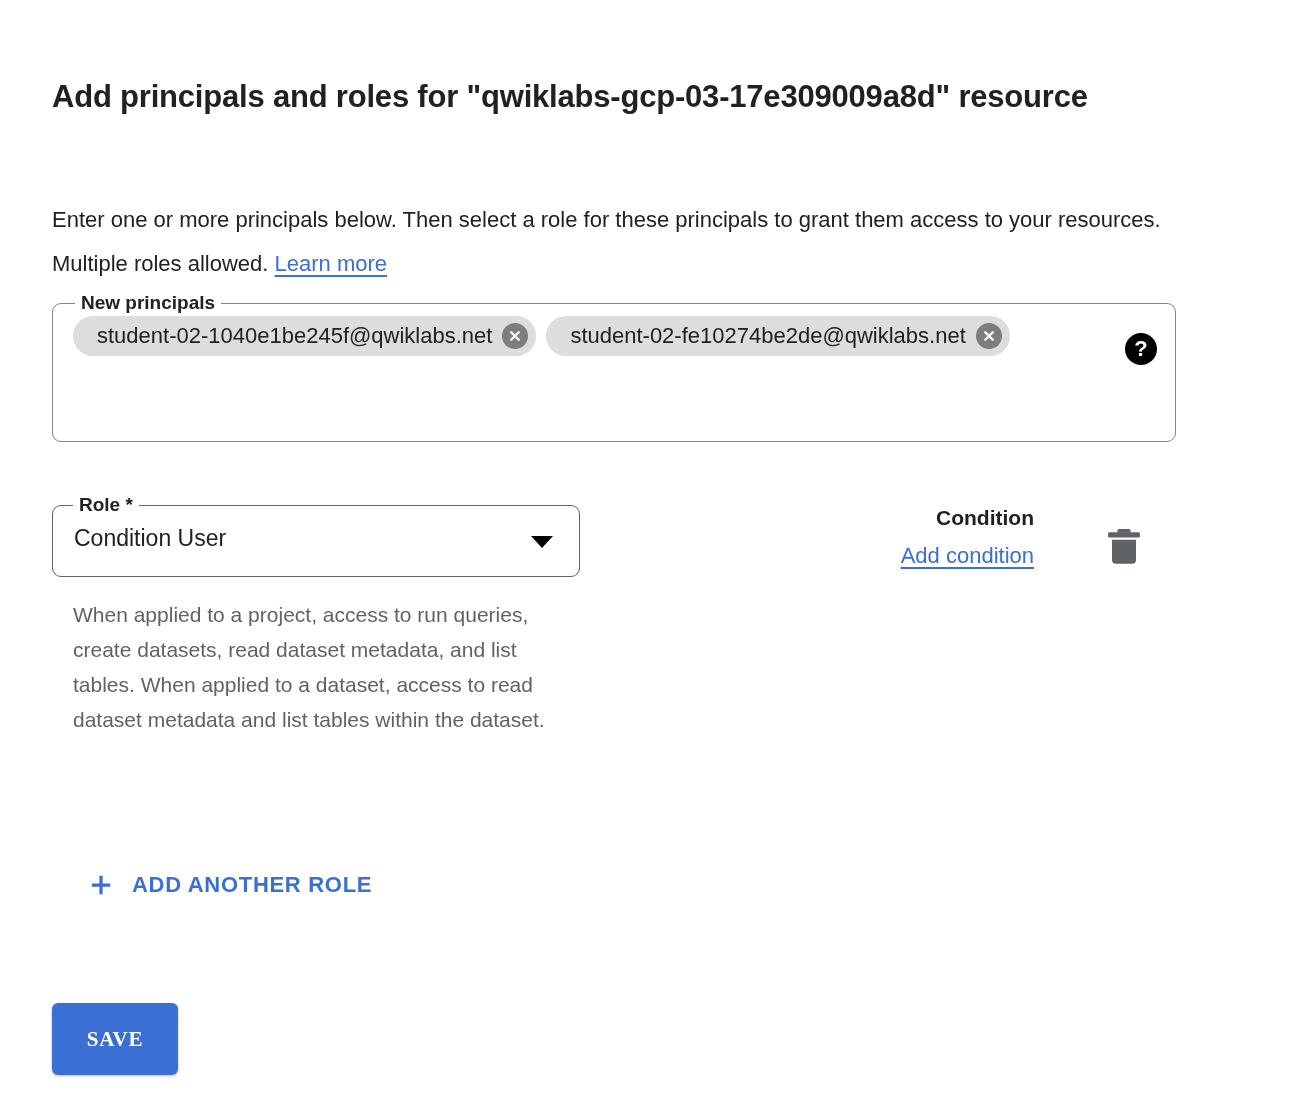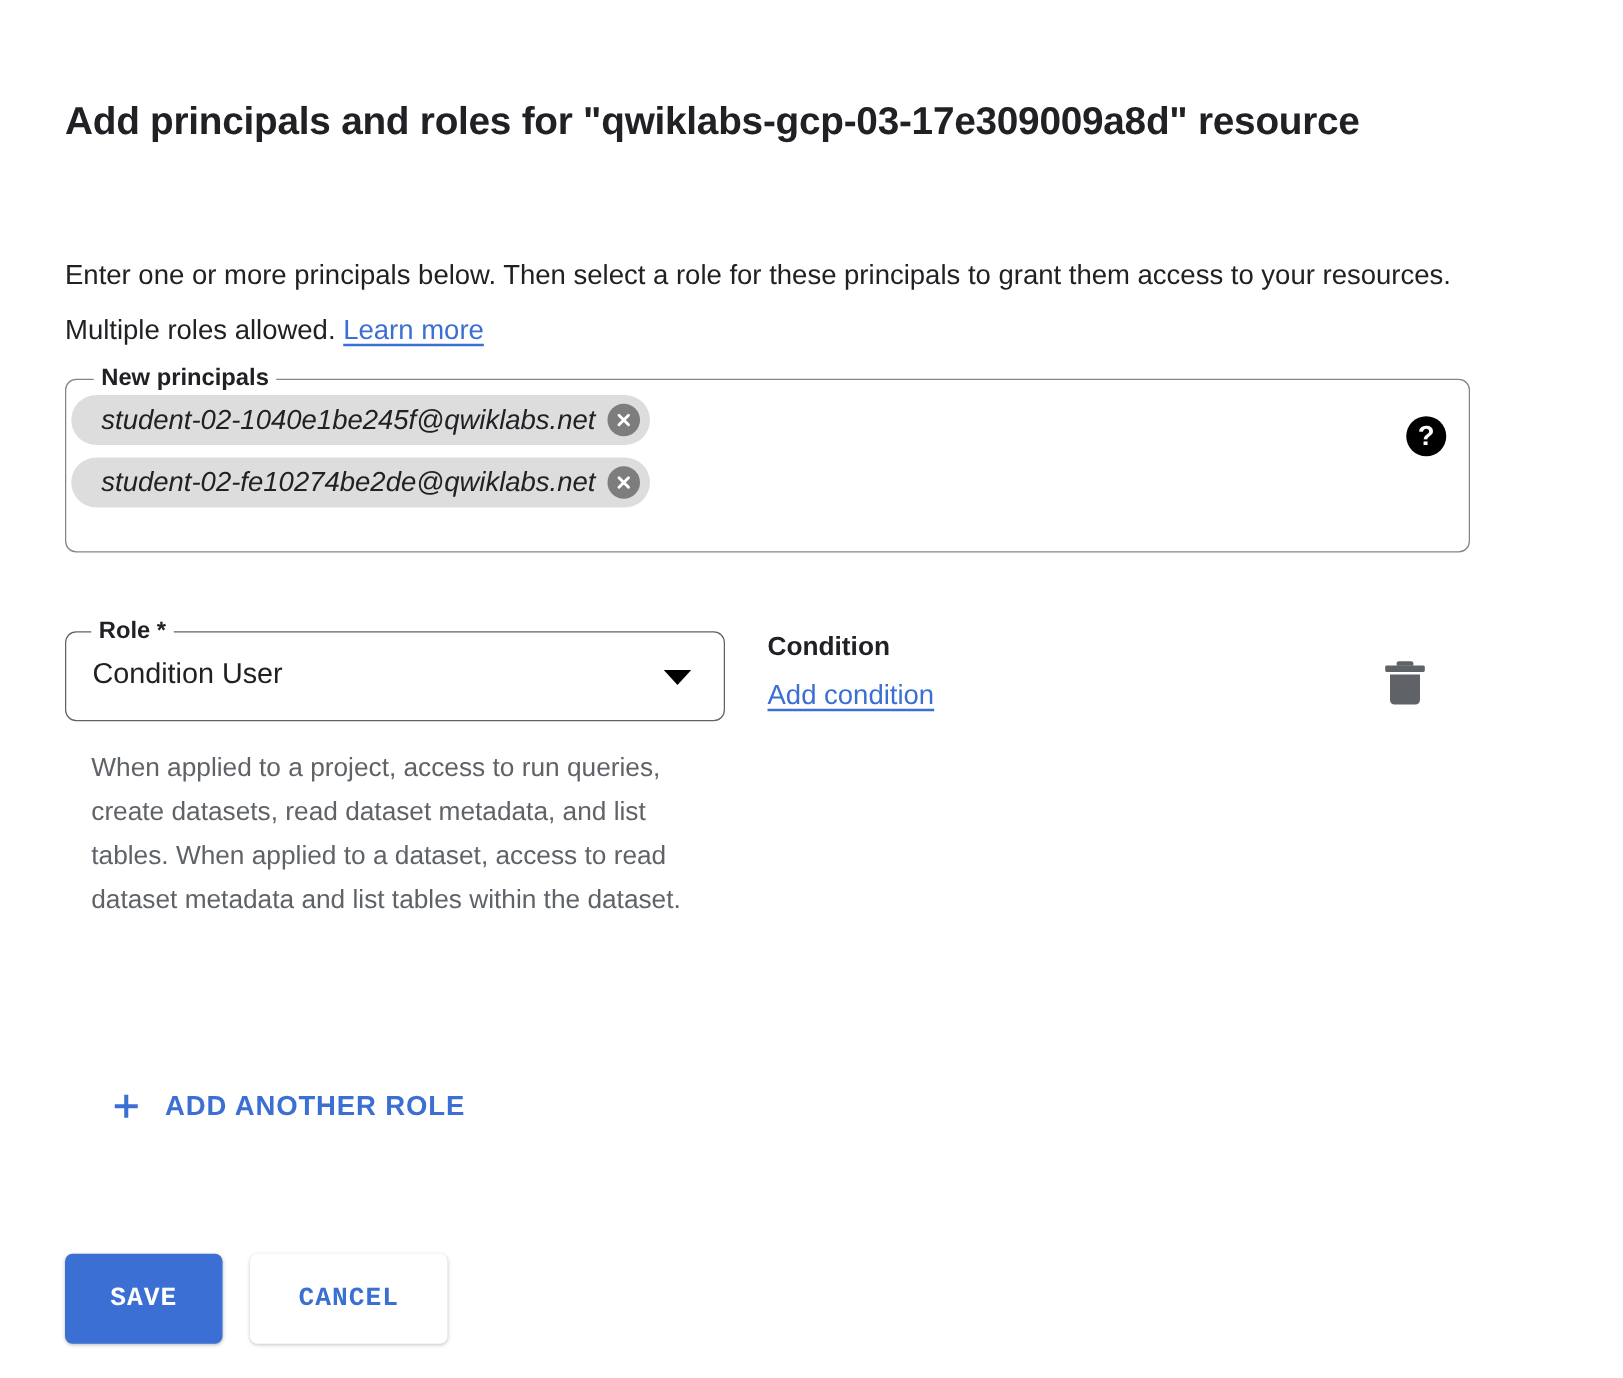--- a/index.html
+++ b/index.html
@@ -70,26 +70,25 @@
     background: #ffffff;
     padding: 0 6px;
     font-size: 19px;
     font-weight: bold;
     color: #202124;
     line-height: 24px;
   }
 
   .chips {
     position: absolute;
-    left: 4px;
+    left: 20px;
     top: 12px;
     display: flex;
-    flex-direction: column;
+    flex-direction: row;
     gap: 10px;
-    font-style: italic;
   }
   .chip {
     display: inline-flex;
     align-items: center;
     background: #dddddd;
     border-radius: 20px;
     height: 40px;
     padding: 0 8px 0 24px;
     font-size: 22px;
     color: #202124;
@@ -188,20 +187,21 @@
     line-height: 35px;
     color: #5f6368;
   }
 
   
   .condition-col {
     position: absolute;
     left: 562px;
     top: 0;
     width: 420px;
+    text-align: right;
   }
   .condition-title {
     font-size: 21px;
     font-weight: bold;
     color: #202124;
     line-height: 26px;
   }
   .add-condition {
     display: inline-block;
     margin-top: 12px;
@@ -243,21 +243,21 @@
   
   .footer {
     position: absolute;
     left: 52px;
     top: 1003px;
     display: flex;
     gap: 22px;
     align-items: center;
   }
   .btn {
-    font-family: Liberation Mono, monospace;
+    font-family: Liberation Serif, serif;
     font-size: 21px;
     font-weight: bold;
     letter-spacing: 0.8px;
     border-radius: 6px;
     cursor: pointer;
     height: 72px;
     border: none;
   }
   .btn-save {
     background: #3b6fd4;
@@ -338,16 +338,15 @@
     <span class="plus-icon">
       <svg width="26" height="26" viewBox="0 0 24 24" aria-hidden="true">
         <path d="M12 3.5 V20.5 M3.5 12 H20.5" stroke="#3b6fd4" stroke-width="3" stroke-linecap="butt"></path>
       </svg>
     </span>
     <span>ADD ANOTHER ROLE</span>
   </button>
 
   <div class="footer">
     <button class="btn btn-save">SAVE</button>
-    <button class="btn btn-cancel">CANCEL</button>
   </div>
 
 </div>
 
 </body></html>

